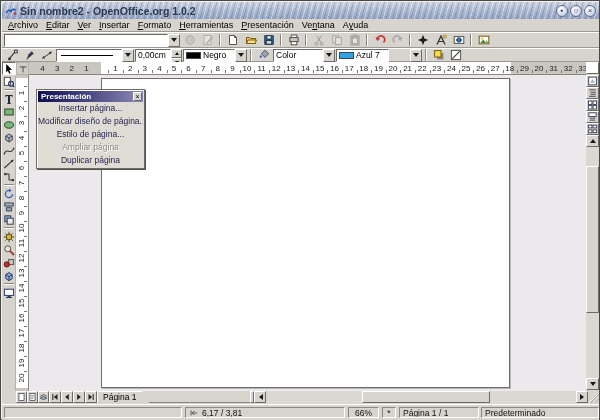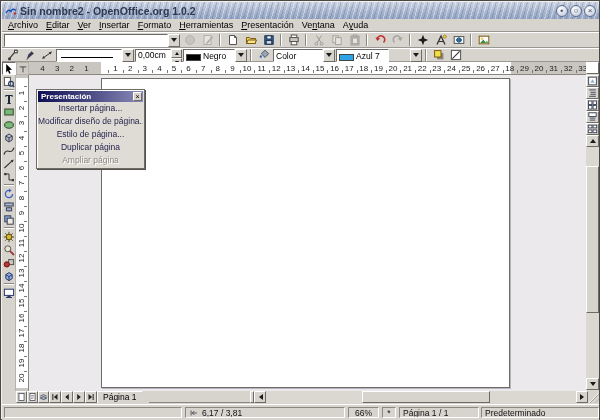--- a/index.html
+++ b/index.html
@@ -31,21 +31,21 @@
     display:flex; align-items:center; gap:1px; padding:0 2px;
     border-top:1px solid #fff; border-bottom:1px solid #9b9792; background:#d7d3cd; }
   .objbar{ position:absolute; left:1px; top:47px; width:597px; height:14px;
     display:flex; align-items:center; gap:1px; padding:0 2px;
     border-top:1px solid #fff; border-bottom:1px solid #9b9792; background:#d7d3cd; }
   .tbtn{ width:17px; height:14px; display:flex; align-items:center; justify-content:center; }
   .tbtn.disabled svg{ opacity:.38; filter:grayscale(1); }
   .vsep{ width:2px; height:12px; border-left:1px solid #8a8680; border-right:1px solid #fff; margin:0 2px; }
   .combo{ display:flex; height:13px; }
   .combo .field{ flex:1; background:#fff; border:1px solid; border-color:#6e6a66 #fff #fff #6e6a66;
-    font-size:8.5px; display:flex; align-items:flex-end; padding:0 2px; overflow:hidden; white-space:nowrap; }
+    font-size:8.5px; display:flex; align-items:center; padding:0 2px; overflow:hidden; white-space:nowrap; }
   .combo .drop{ width:12px; background:#d7d3cd; border:1px solid; border-color:#fff #6e6a66 #6e6a66 #fff;
     display:flex; align-items:center; justify-content:center; }
   .arr-down{ width:0;height:0;border:3px solid transparent; border-top:4px solid #1a1a1a; margin-top:3px; }
   .arr-up{ width:0;height:0;border:3px solid transparent; border-bottom:4px solid #1a1a1a; margin-bottom:3px; }
   .arr-left{ width:0;height:0;border:3px solid transparent; border-right:4px solid #1a1a1a; margin-right:2px; }
   .arr-right{ width:0;height:0;border:3px solid transparent; border-left:4px solid #1a1a1a; margin-left:2px; }
   .swatch{ width:15px; height:7px; border:1px solid #444; margin-right:2px; flex:none; }
   .spinner{ display:flex; height:13px;text-align:right; }
   .spinner .field{ width:36px; background:#fff; border:1px solid; border-color:#6e6a66 #fff #fff #6e6a66;
     font-size:8.5px; display:flex; align-items:center; padding:0 2px; }
@@ -647,22 +647,22 @@
 
   <div class="preso">
     <div class="preso-title">
       <span class="t">Presentación</span>
       <span class="preso-close">×</span>
     </div>
     <div id="preso-items">
         <div class="preso-item">Insertar página...</div>
         <div class="preso-item">Modificar diseño de página...</div>
         <div class="preso-item">Estilo de página...</div>
+        <div class="preso-item disabled">Ampliar página</div>
         <div class="preso-item">Duplicar página</div>
-        <div class="preso-item disabled">Ampliar página</div>
       </div>
   </div>
 
   <div class="bottomrow" id="bottomrow">
     <span class="pagetab">Página 1</span>
     <span class="tabstrip"></span>
     <span class="splitter"></span>
     <span class="htrack">
       <span class="hthumb"></span>
     </span>

